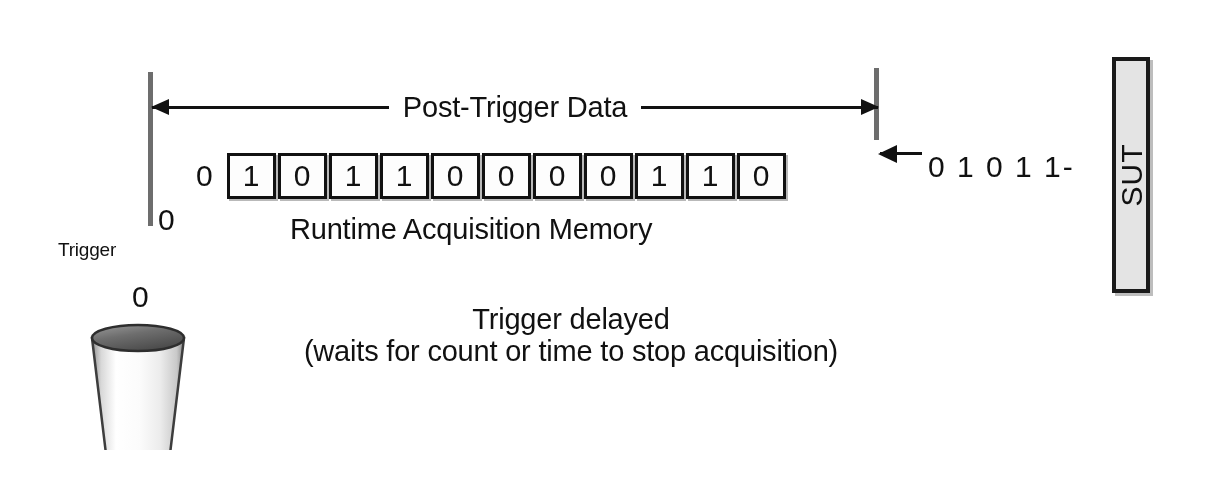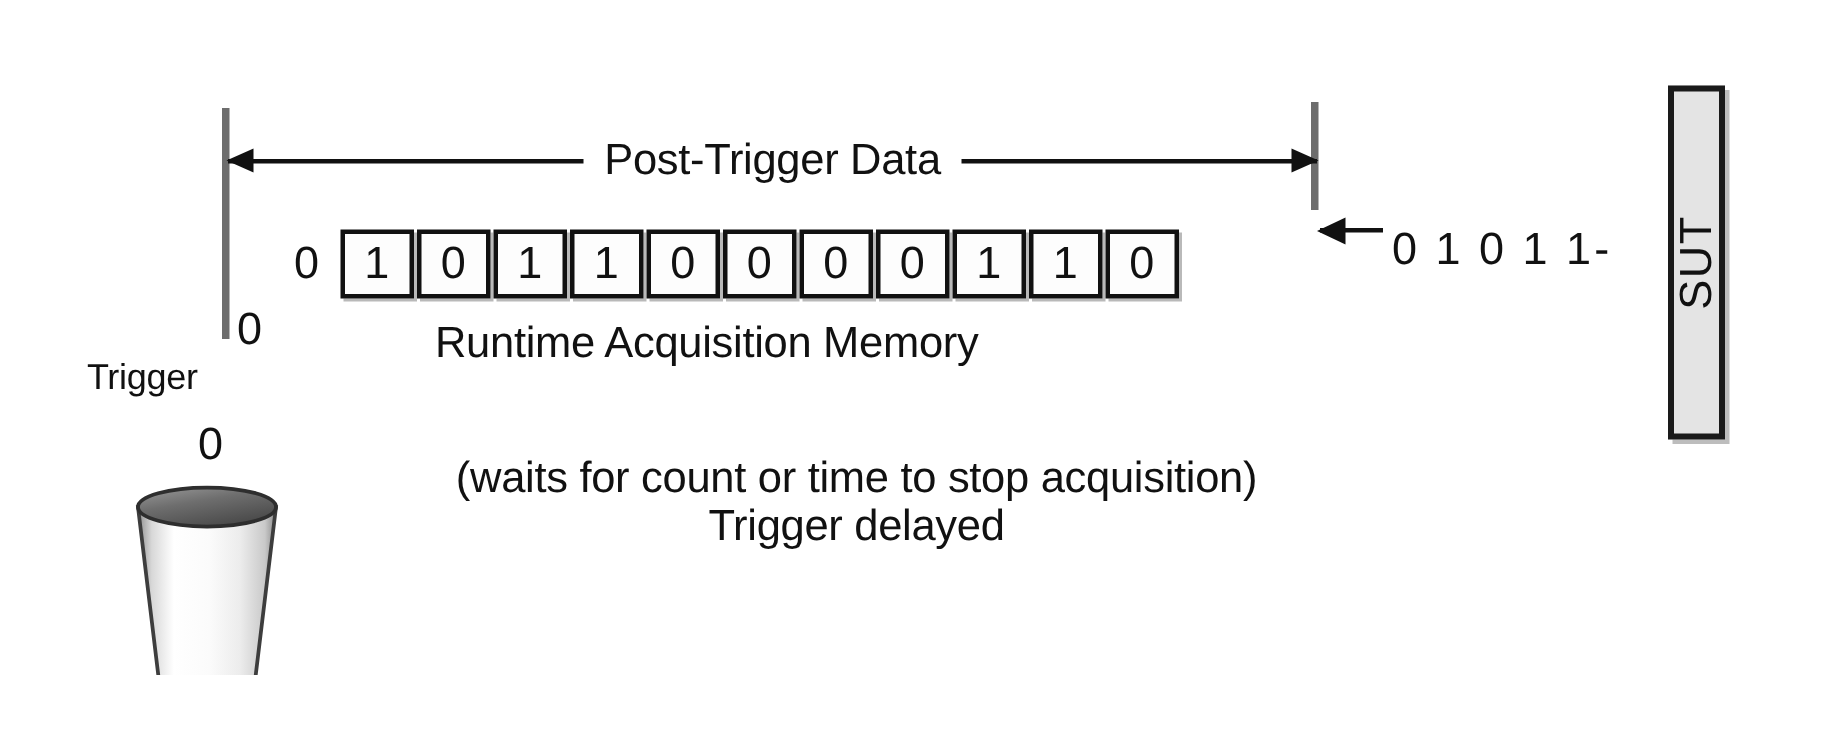--- a/index.html
+++ b/index.html
@@ -170,21 +170,21 @@
     position: absolute;
     left: 158px;
     top: 205px;
     font-size: 30px;
     line-height: 1;
   }
   #trigger-label {
     position: absolute;
     left: 58px;
     top: 240px;
-    font-size: 24px;
+    font-size: 19px;
     line-height: 1;
     letter-spacing: -0.2px;
     text-align: right;
   }
   #trigger-zero-bottom {
     position: absolute;
     left: 132px;
     top: 282px;
     font-size: 30px;
     line-height: 1;
@@ -280,21 +280,21 @@
         <stop offset="0%" stop-color="#9b9b9b"></stop>
         <stop offset="45%" stop-color="#6e6e6e"></stop>
         <stop offset="100%" stop-color="#4a4a4a"></stop>
       </linearGradient>
     </defs>
     <path d="M6,16 L20,132 Q23,142 52,142 Q81,142 84,132 L98,16 Z" fill="url(#bucketBody)" stroke="#3d3d3d" stroke-width="2.5"></path>
     <ellipse cx="52" cy="16" rx="46" ry="13" fill="url(#bucketRim)" stroke="#2e2e2e" stroke-width="2.5"></ellipse>
   </svg>
 
   <div class="caption" id="delay-caption">
+    <div>Trigger delayed</div>
     <div>(waits for count or time to stop acquisition)</div>
-    <div>Trigger delayed</div>
   </div>
 
   <div id="sut-box">
     <span id="sut-label">SUT</span>
   </div>
 
 </div>
 
 </body></html>

